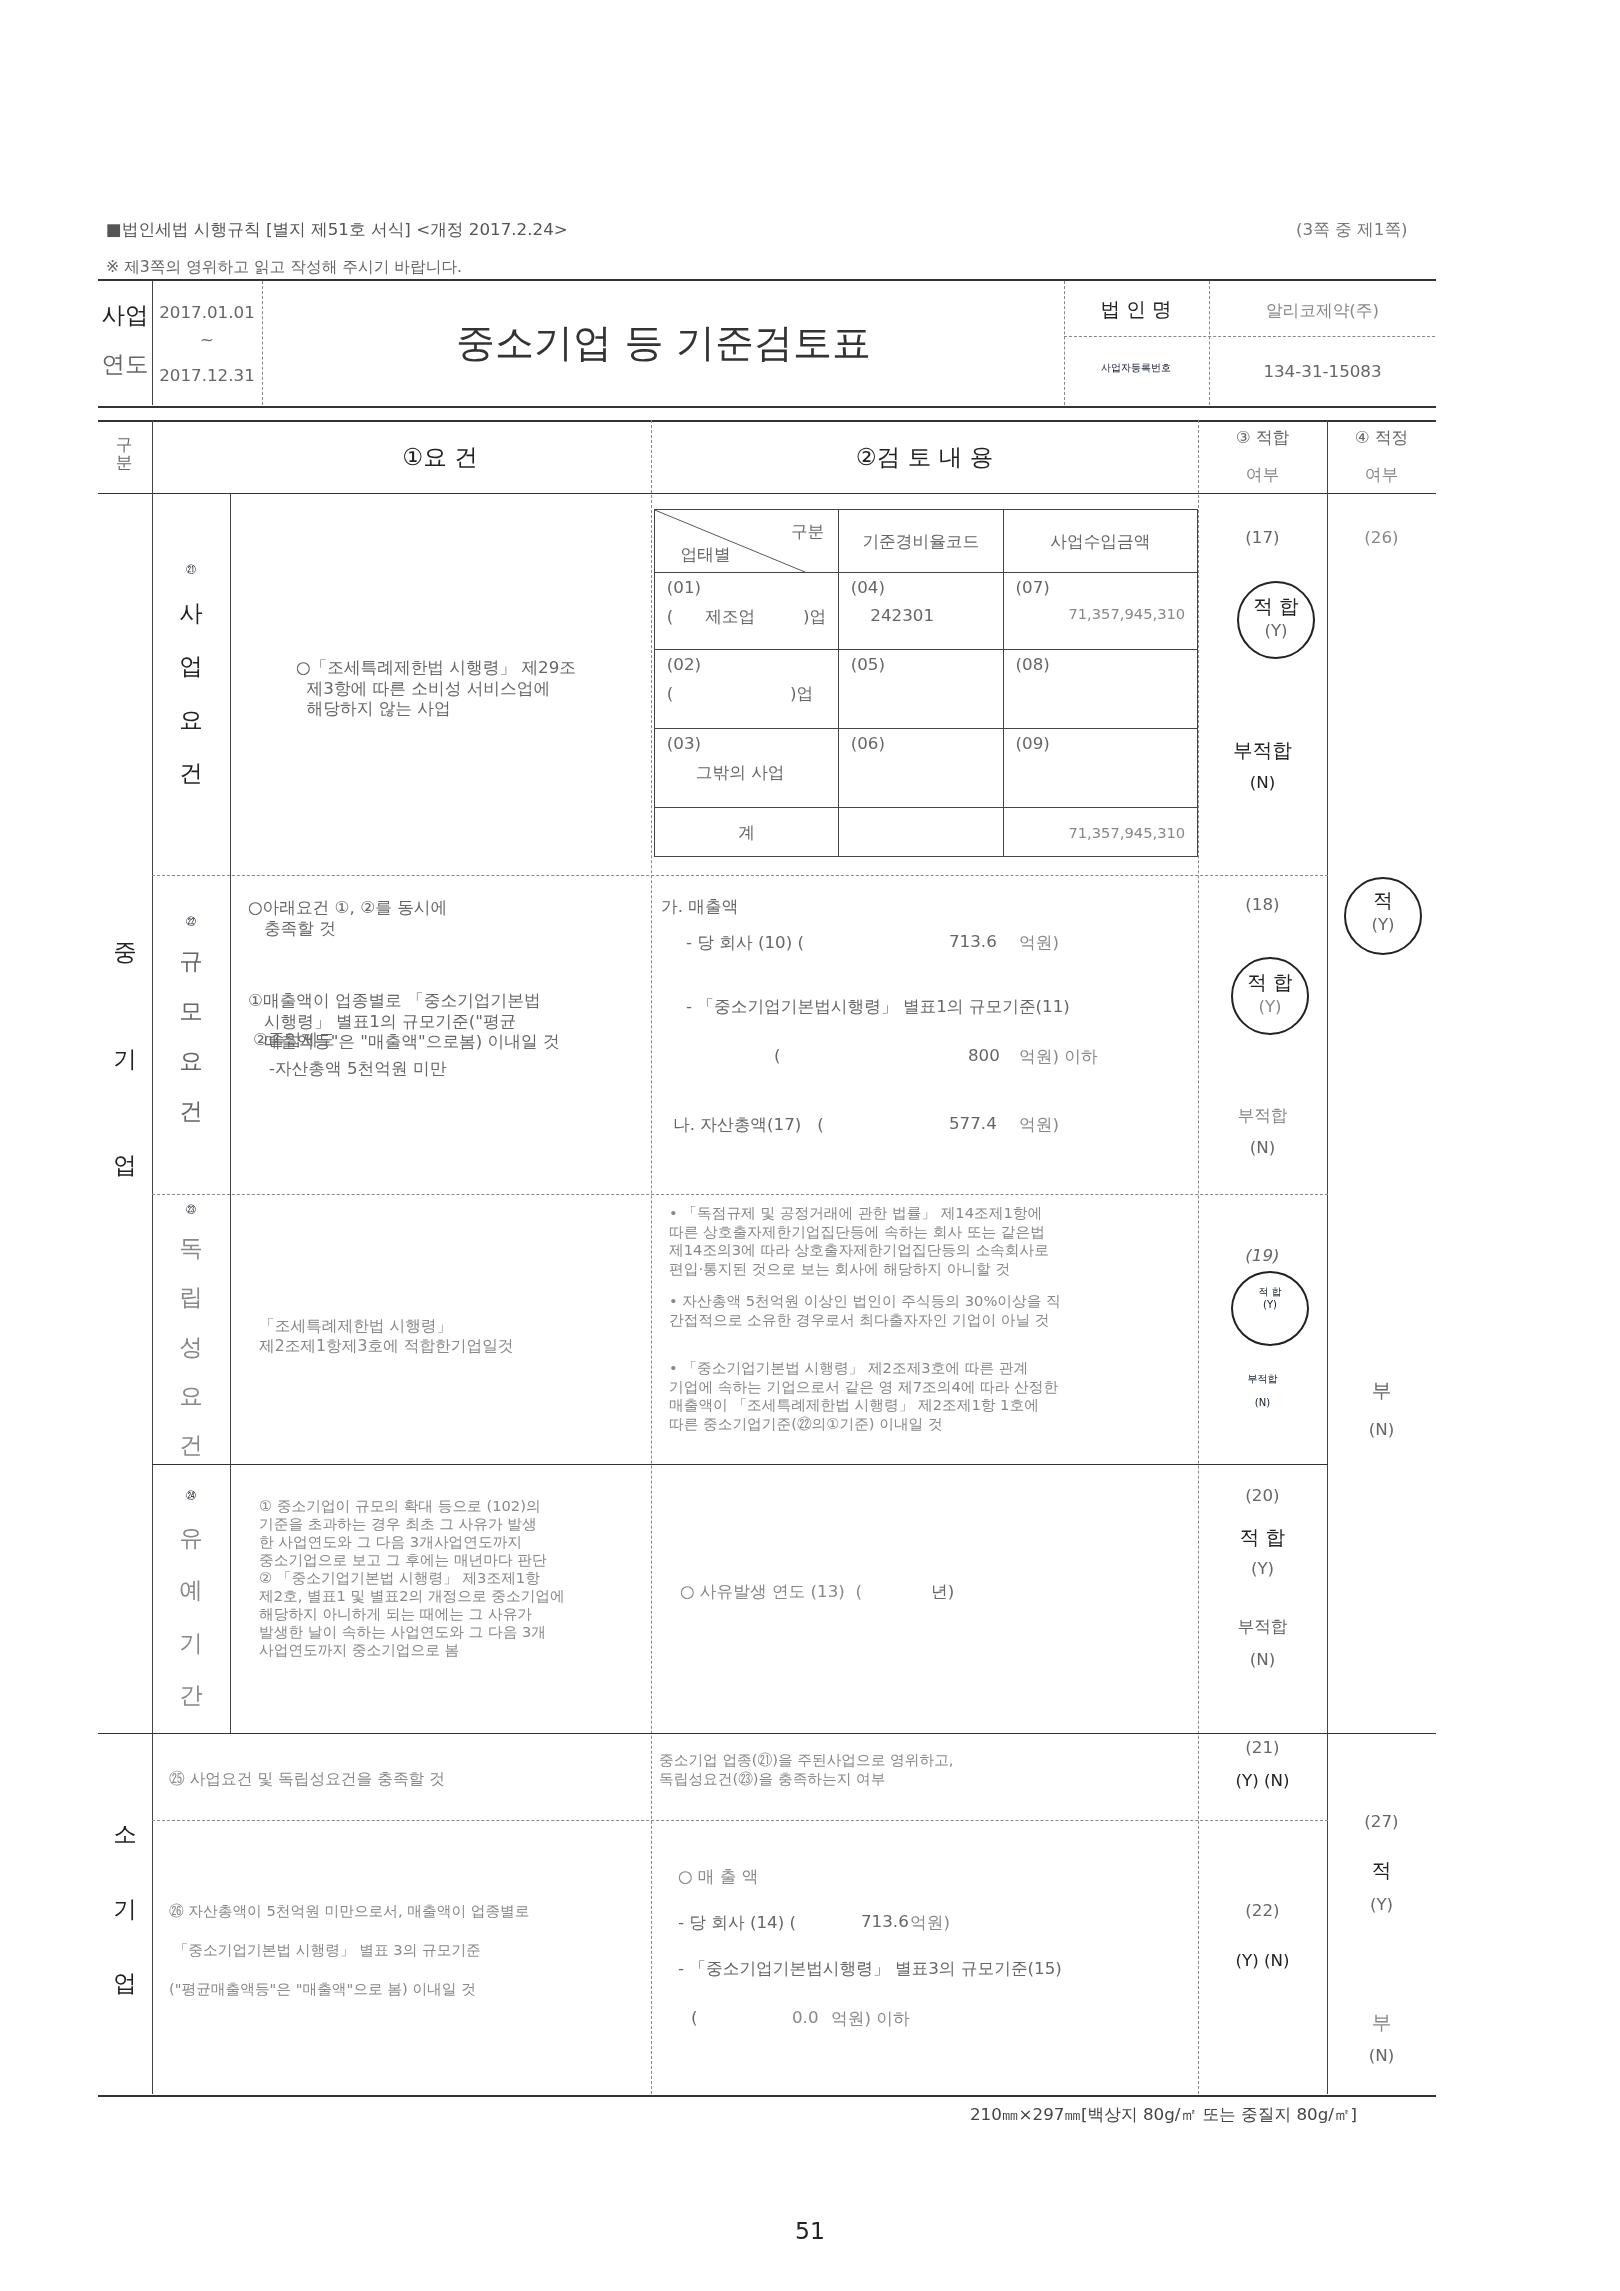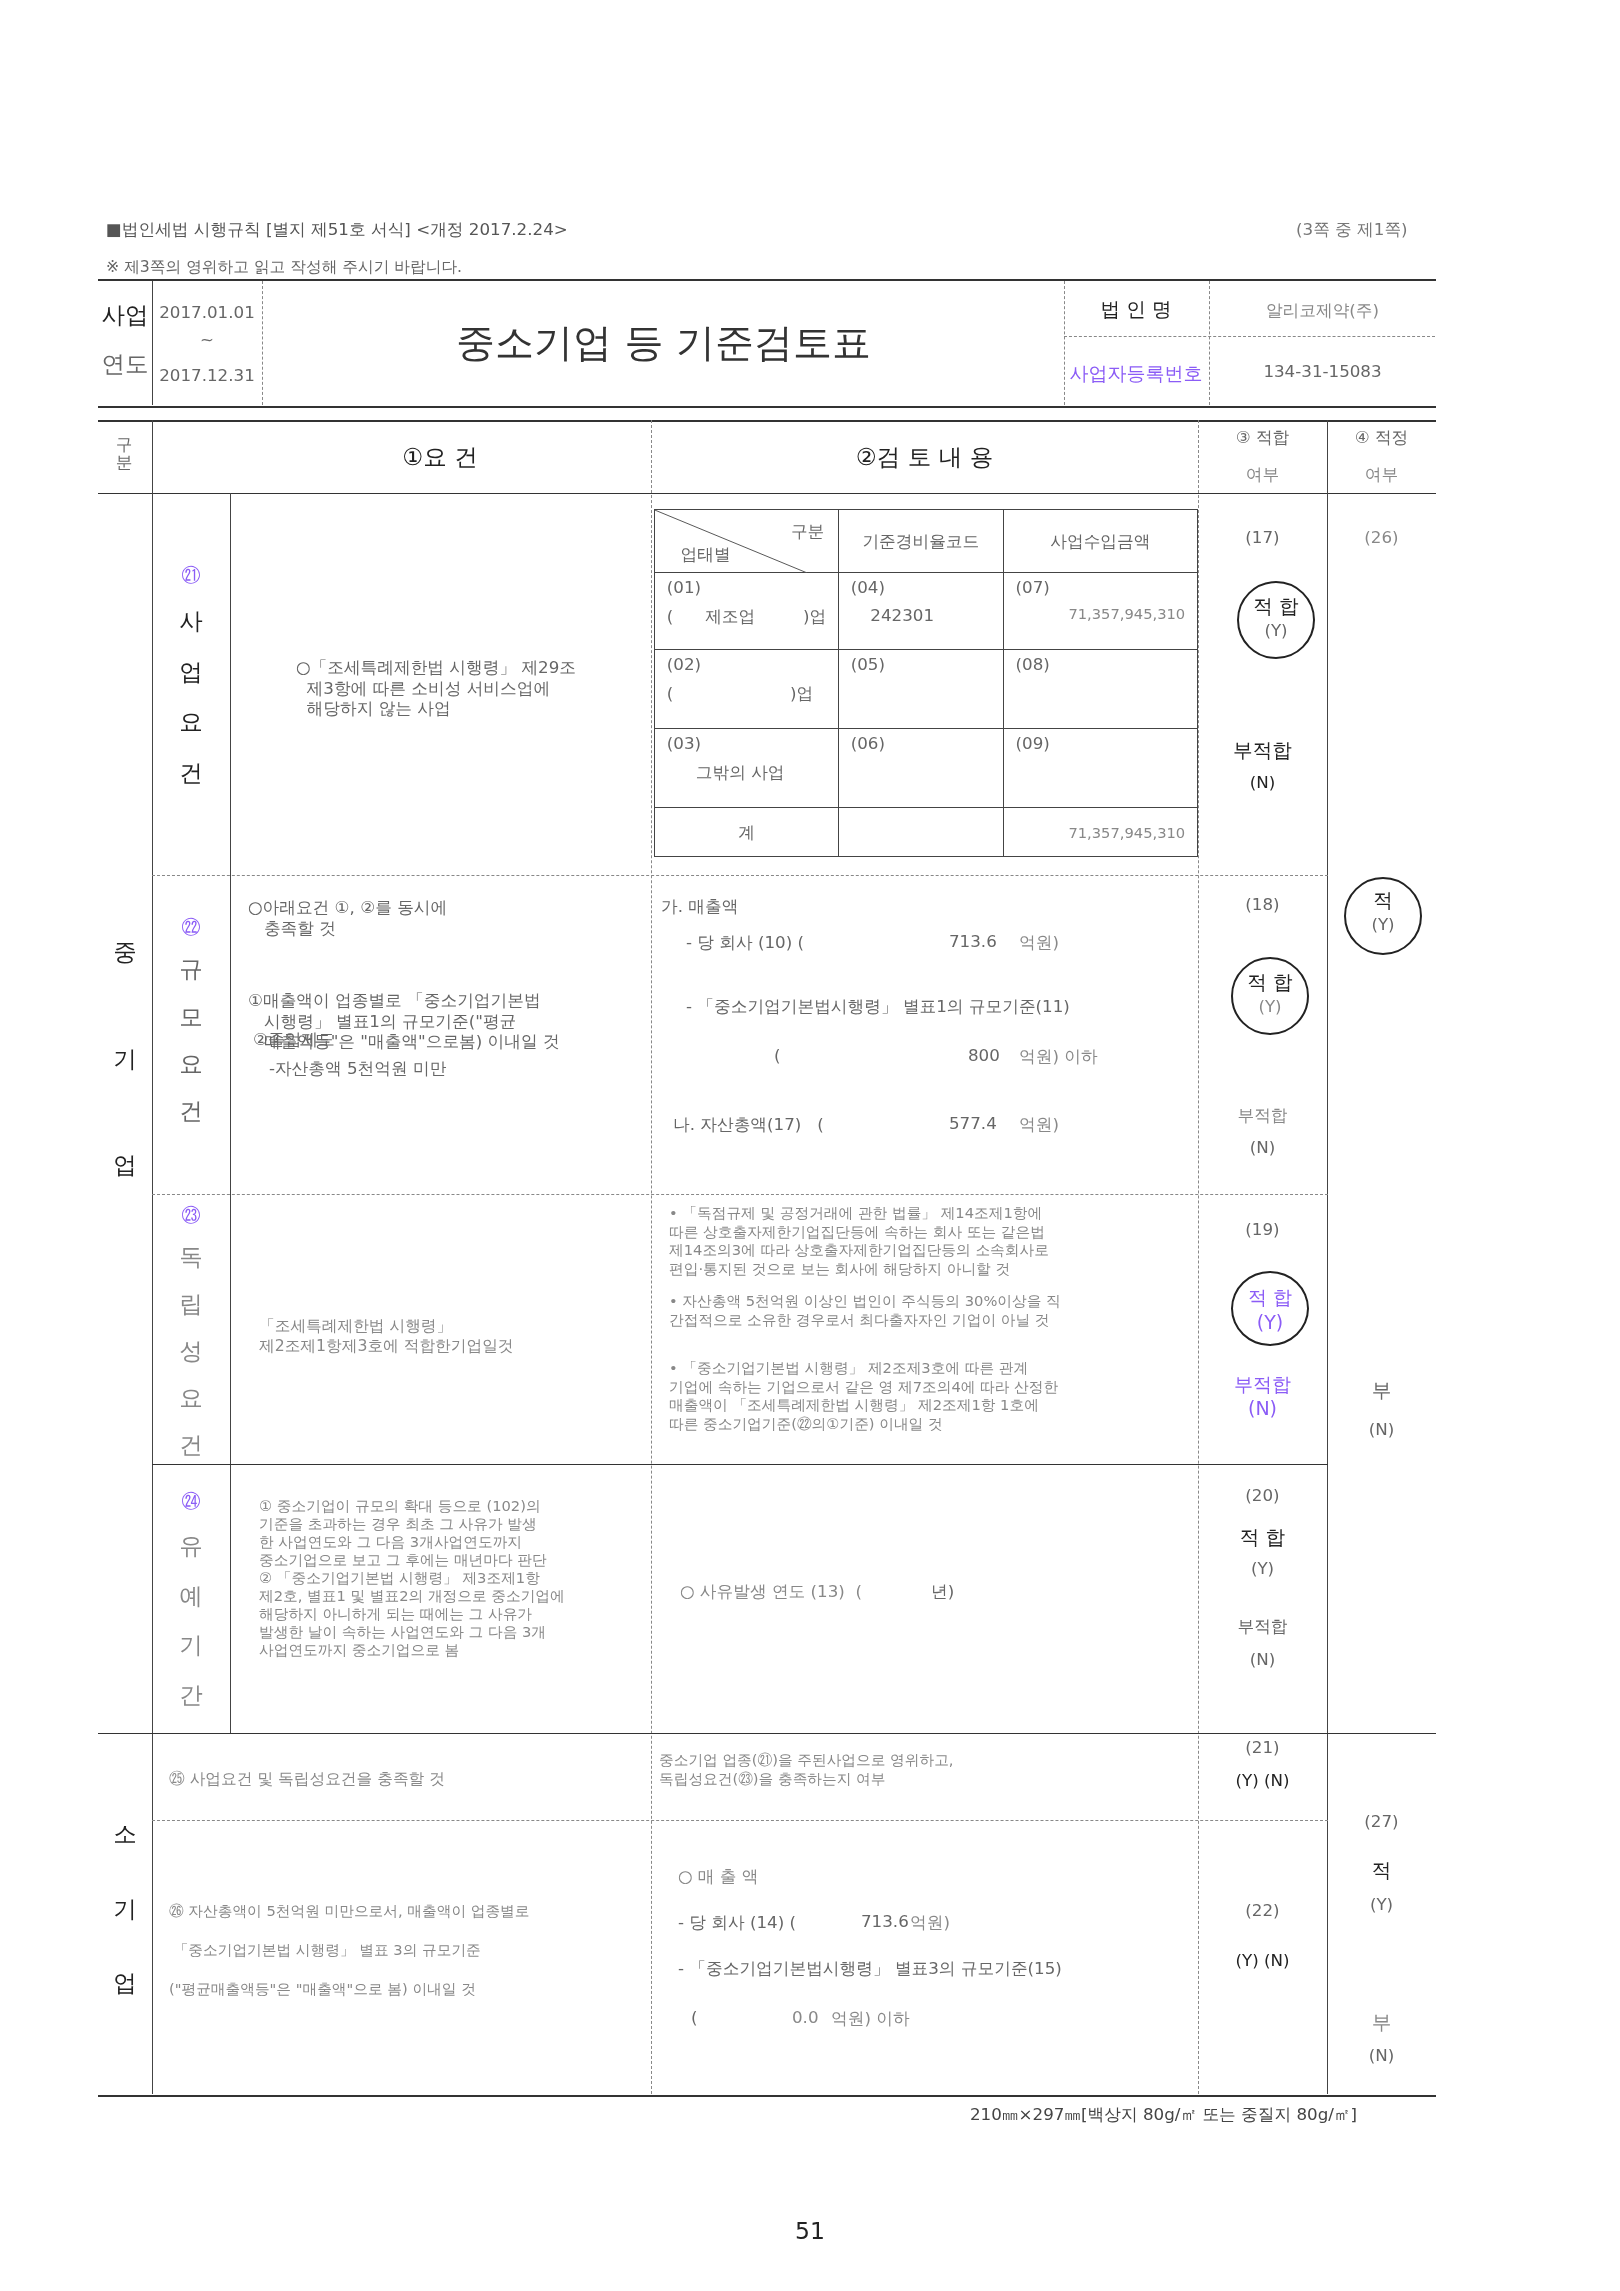--- a/index.html
+++ b/index.html
@@ -13,21 +13,21 @@
   .vdash { position:absolute; width:0; border-left:1px dashed #888; }
   .c { position:absolute; text-align:center; }
   .t { position:absolute; white-space:pre; }
   .gray { color:#666; }
   .lgray { color:#888; }
   .circle { position:absolute; border:2px solid #222; border-radius:50%; text-align:center; }
   .vert { position:absolute; display:flex; flex-direction:column; align-items:center; justify-content:space-between; }
   .small { font-size:16.7px; }
   .med { font-size:19.6px; }
   .big { font-size:23.5px; }
-  .sub { font-size:19px; color:#8b5cf6; }
+  .sub { font-size:10px; color:#0f172a; }
   table.inner { position:absolute; border-collapse:collapse; font-size:16.7px; color:#666; }
   table.inner td { border:1px solid #444; vertical-align:top; padding:3.9px 11.8px; }
 </style>
 </head>
 <body>
 
 <div class="t hdr1">■법인세법 시행규칙 [별지 제51호 서식] &lt;개정 2017.2.24&gt;</div>
 <div class="t hdr2">※ 제3쪽의 영위하고 읽고 작성해 주시기 바랍니다.</div>
 <div class="t hdr3">(3쪽 중 제1쪽)</div>
 
@@ -215,21 +215,21 @@
 따른 상호출자제한기업집단등에 속하는 회사 또는 같은법
 제14조의3에 따라 상호출자제한기업집단등의 소속회사로
 편입·통지된 것으로 보는 회사에 해당하지 아니할 것</div>
 <div class="t lgray" style="left:669px;top:1292px;font-size:14.7px;line-height:18.6px;">• 자산총액 5천억원 이상인 법인이 주식등의 30%이상을 직
 간접적으로 소유한 경우로서 최다출자자인 기업이 아닐 것</div>
 <div class="t lgray" style="left:669px;top:1359px;font-size:14.7px;line-height:18.6px;">• 「중소기업기본법 시행령」 제2조제3호에 따른 관계
 기업에 속하는 기업으로서 같은 영 제7조의4에 따라 산정한
 매출액이 「조세특례제한법 시행령」 제2조제1항 1호에
 따른 중소기업기준(㉒의①기준) 이내일 것</div>
 
-<div class="c small gray" style="left:1198px;top:1219px;width:129px;">(19)</div>
+<div class="c small gray" style="left:1198px;top:1245px;width:129px;font-style:italic;">(19)</div>
 <div class="circle" style="left:1231px;top:1271px;width:74px;height:71px;">
   <div class="sub" style="margin-top:11.8px;">적 합</div>
   <div class="sub">(Y)</div>
 </div>
 <div class="c sub" style="left:1198px;top:1372px;width:129px;">부적합</div>
 <div class="c sub" style="left:1198px;top:1397px;width:129px;">(N)</div>
 <div class="c med gray" style="left:1327px;top:1377px;width:109px;">부</div>
 <div class="c small gray" style="left:1327px;top:1419px;width:109px;">(N)</div>
 
 <div class="hl" style="left:98px;top:1733px;width:1338px;height:1px;"></div>

